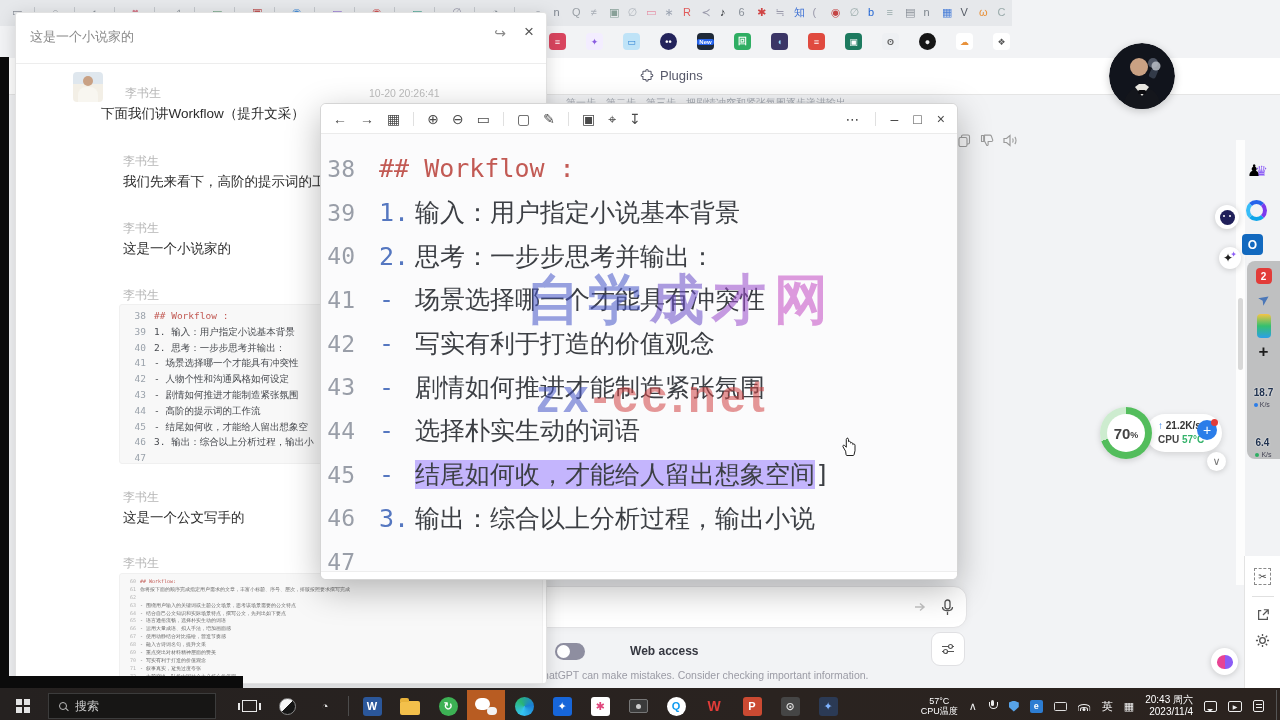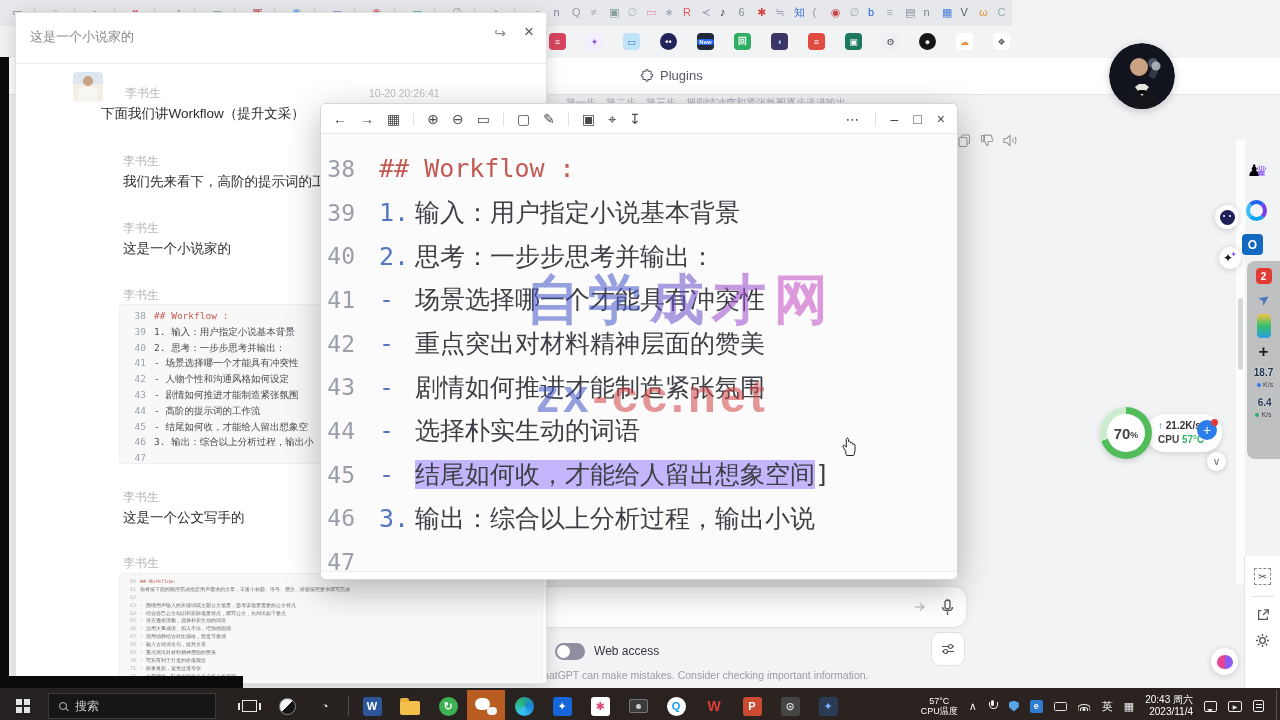--- a/index.html
+++ b/index.html
@@ -25,21 +25,21 @@
   
   #composer { left:437px; top:586px; width:530px; height:42px; background:#fff; border:1px solid #e3e3e5;
               border-radius:13px; box-shadow:0 0 8px rgba(0,0,0,.05); z-index:3;
               display:flex; align-items:center; justify-content:flex-end; padding-right:12px; gap:12px; }
   #composer input { flex:1; border:none; outline:none; font-size:13px; background:transparent; }
   #toggle-row { left:520px; top:641px; height:20px; display:flex; align-items:center; gap:9px; z-index:3;
                 color:#565869; font-size:12px; }
   #toggle-row .vdiv { width:1px; height:14px; background:#d9d9e0; }
   #wa-toggle { width:30px; height:17px; border-radius:9px; background:#8e8ea0; position:relative; }
   #wa-toggle i { position:absolute; left:2px; top:2px; width:13px; height:13px; background:#fff; border-radius:50%; }
-  #wa-label { font-weight:normal; color:#353740; }
+  #wa-label { font-weight:bold; color:#353740;margin-left:36px; }
   #settings-btn { left:931px; top:632px; width:34px; height:34px; border:1px solid #e0e0e3; background:#fff;
                   border-radius:9px; display:flex; align-items:center; justify-content:center; z-index:3; }
   #gpt-footer { left:437px; top:669px; width:530px; text-align:center; color:#9b9ba5; font-size:10.5px; z-index:3; }
   #feedback { left:958px; top:134px; display:flex; gap:9px; z-index:2; }
 
   #scrollcol { left:1236px; top:140px; width:9px; height:445px; background:#fdfdfd; z-index:4; }
   #scrollthumb { left:1238px; top:298px; width:5px; height:72px; background:#d8d8d8; border-radius:3px; z-index:4; }
 
   
   #chatwin { left:15px; top:12px; width:532px; height:672px; background:#fff; border:1px solid #e2e2e2;
@@ -102,21 +102,21 @@
   #dock-outlook { left:1242px; top:234px; width:21px; height:21px; background:#1269bf; border-radius:4px; z-index:8;
                   color:#fff; font-weight:bold; font-size:12px; display:flex; align-items:center; justify-content:center; }
   #dock-panel { left:1247px; top:261px; width:33px; height:198px; background:rgba(150,150,150,.55);
                 border-radius:8px 0 0 8px; z-index:8; display:flex; flex-direction:column; align-items:center;
                 padding-top:7px; gap:7px; }
   #dock-badge { width:16px; height:16px; background:#e23c39; color:#fff; border-radius:4px; font-size:10px;
                 font-weight:bold; display:flex; align-items:center; justify-content:center; }
   #dock-plane { color:#4b77b8; font-size:14px; transform:rotate(-35deg); }
   #dock-grad { width:14px; height:24px; border-radius:4px; background:linear-gradient(180deg,#f6c445,#35c06f,#2b9fe8); }
   #dock-plus { color:#1d1d1d; font-size:17px; font-weight:bold; line-height:14px; }
-  .spd { text-align:right; line-height:9px; }
+  .spd { text-align:left; line-height:9px;margin-top:20px; }
   .spd .v { font-size:10px; font-weight:bold; color:#20324f; text-shadow:0 0 2px #fff; }
   .spd .u { font-size:7px; color:#445; }
   .dot { display:inline-block; width:4px; height:4px; border-radius:50%; }
   #robot-inner { width:15px; height:15px; border-radius:50%; background:#20205a; position:relative; }
   #robot-inner:before { content:""; position:absolute; left:3px; top:5px; width:2.5px; height:2.5px; background:#fff; border-radius:50%;
                         box-shadow:6px 0 0 #fff; }
   #sparkle-main { font-size:12px; color:#1d1d1d; }
   #sparkle-sub { font-size:8px; color:#8b5cf6; margin-left:-3px; margin-top:-8px; }
 
   #cpu-ring { left:1100px; top:407px; width:52px; height:52px; border-radius:50%; z-index:9;
@@ -502,21 +502,21 @@
         <span class="txt">思考：一步步思考并输出：</span>
       </div>
       <div class="eline">
         <span class="num">41</span>
         <span class="pre">-</span>
         <span class="txt">场景选择哪一个才能具有冲突性</span>
       </div>
       <div class="eline">
         <span class="num">42</span>
         <span class="pre">-</span>
-        <span class="txt">重点突出对材料精神层面的赞美</span>
+        <span class="txt">写实有利于打造的价值观念</span>
       </div>
       <div class="eline">
         <span class="num">43</span>
         <span class="pre">-</span>
         <span class="txt">剧情如何推进才能制造紧张氛围</span>
       </div>
       <div class="eline">
         <span class="num">44</span>
         <span class="pre">-</span>
         <span class="txt">选择朴实生动的词语</span>

